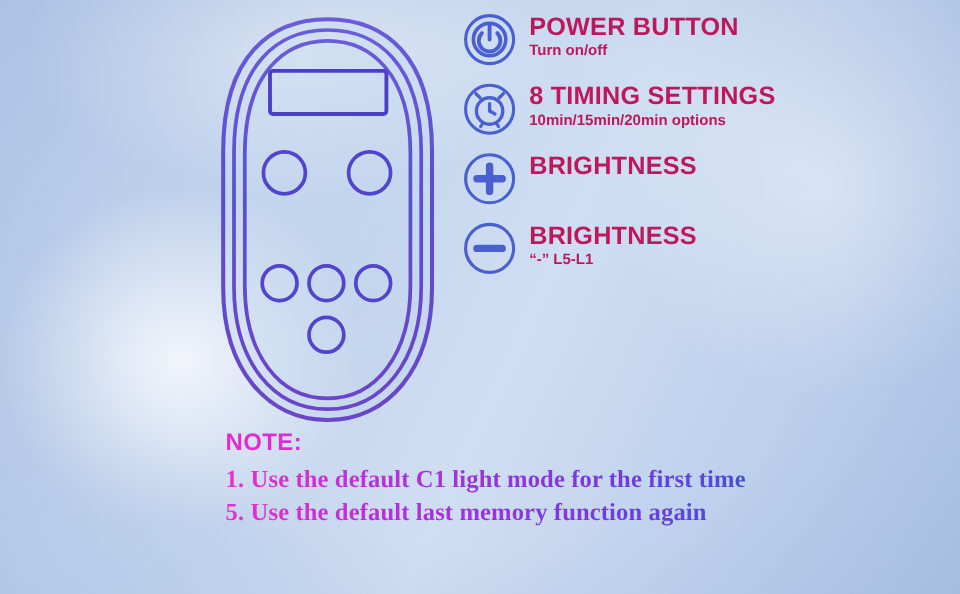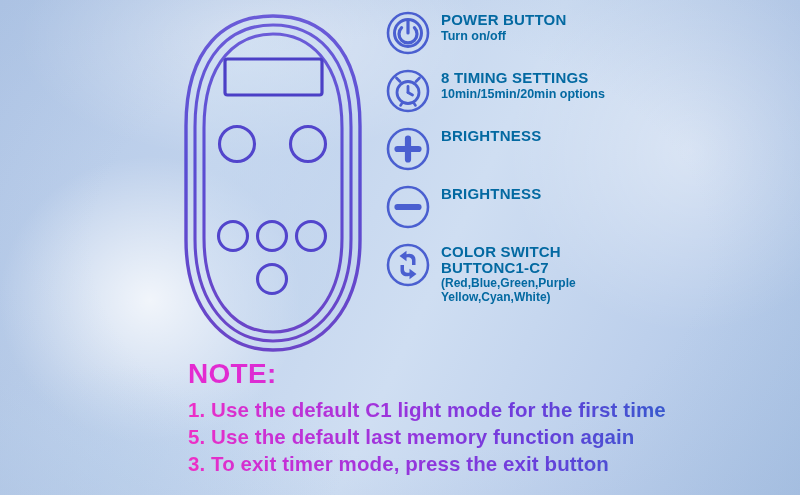--- a/index.html
+++ b/index.html
@@ -77,68 +77,69 @@
     height: 46px;
     margin-top: 4px;
     margin-right: 10px;
   }
   .feature-icon svg { display: block; width: 46px; height: 46px; }
   .feature-text {
     padding-top: 6px;
     line-height: 1.02;
   }
   .feature-title {
-    font-size: 15px;
-    font-weight: bold;
-    color: #0369a1;
+    font-size: 21px;
+    font-weight: bold;
+    color: #be185d;
     letter-spacing: 0.2px;
     white-space: pre-line;
   }
   .feature-sub {
     font-size: 12.5px;
     font-weight: bold;
-    color: #0369a1;
+    color: #be185d;
     margin-top: 2px;
     white-space: pre-line;
     line-height: 1.15;
   }
   .feature-sub.small {
     font-size: 12px;
   }
   .feature-title.two-line {
     line-height: 1.04;
   }
 
   
   #note-block {
     position: absolute;
     left: 188px;
     top: 358px;
     width: 600px;
   }
   #note-heading {
-    font-size: 28px;
+    font-size: 20px;
     font-weight: bold;
     letter-spacing: 0.3px;
     background: linear-gradient(90deg, #e52ad0 0%, #b536e0 65%, #8c3ce4 100%);
     -webkit-background-clip: text;
     background-clip: text;
     color: transparent;
     margin-bottom: 6px;
   }
   .note-line {
     font-size: 20.5px;
     font-weight: bold;
     letter-spacing: 0.1px;
     line-height: 1.32;
     background-image: linear-gradient(90deg, #ee2fc6 0%, #c430d6 16%, #9b34dc 34%, #6d3ddc 56%, #3b56cf 78%, #2f62c4 100%);
     -webkit-background-clip: text;
     background-clip: text;
     color: transparent;
     white-space: pre;
+    font-family: Liberation Serif, serif;
   }
 </style>
 </head>
 <body>
 
 <div id="stage">
 
   <div class="bg-layer bg-base"></div>
   <div class="bg-layer bg-glow-left"></div>
   <div class="bg-layer bg-glow-top"></div>
@@ -233,44 +234,27 @@
 
     <div class="feature-row">
       <div class="feature-icon">
         <svg viewBox="0 0 46 46" xmlns="http://www.w3.org/2000/svg">
           <circle cx="23" cy="23" r="20" fill="none" stroke="#4a5fd0" stroke-width="2.6"></circle>
           <path d="M 12.5 23 L 33.5 23" stroke="#4a5fd0" stroke-width="6.2" stroke-linecap="round"></path>
         </svg>
       </div>
       <div class="feature-text">
         <div class="feature-title">BRIGHTNESS</div>
-      </div>
-    </div>
-
-    <div class="feature-row tall">
-      <div class="feature-icon">
-        <svg viewBox="0 0 46 46" xmlns="http://www.w3.org/2000/svg">
-          <circle cx="23" cy="23" r="20" fill="none" stroke="#4a5fd0" stroke-width="2.6"></circle>
-          <path d="M 30.5 17.5 C 30.5 12.8 25.5 10.5 21.5 12.2 L 21.5 8.8 L 14.5 14 L 21.5 19.2 L 21.5 15.6
-                   C 24.5 14.6 27 16 27 18.6 L 27 23 L 30.5 23 Z" fill="#4a5fd0"></path>
-          <path d="M 15.5 28.5 C 15.5 33.2 20.5 35.5 24.5 33.8 L 24.5 37.2 L 31.5 32 L 24.5 26.8 L 24.5 30.4
-                   C 21.5 31.4 19 30 19 27.4 L 19 23 L 15.5 23 Z" fill="#4a5fd0"></path>
-        </svg>
-      </div>
-      <div class="feature-text">
-        <div class="feature-title two-line">COLOR SWITCH
-BUTTONC1-C7</div>
-        <div class="feature-sub small">(Red,Blue,Green,Purple
-Yellow,Cyan,White)</div>
-      </div>
-    </div>
+        <div class="feature-sub">“-”  L5-L1</div>
+      </div>
+    </div>
+
 
 
   </div>
 
   <div id="note-block">
     <div id="note-heading">NOTE:</div>
     <div class="note-line">1. Use the default C1 light mode for the first time</div>
     <div class="note-line">5. Use the default last memory function again</div>
-    <div class="note-line">3. To exit timer mode, press the exit button</div>
   </div>
 
 </div>
 
 </body></html>

